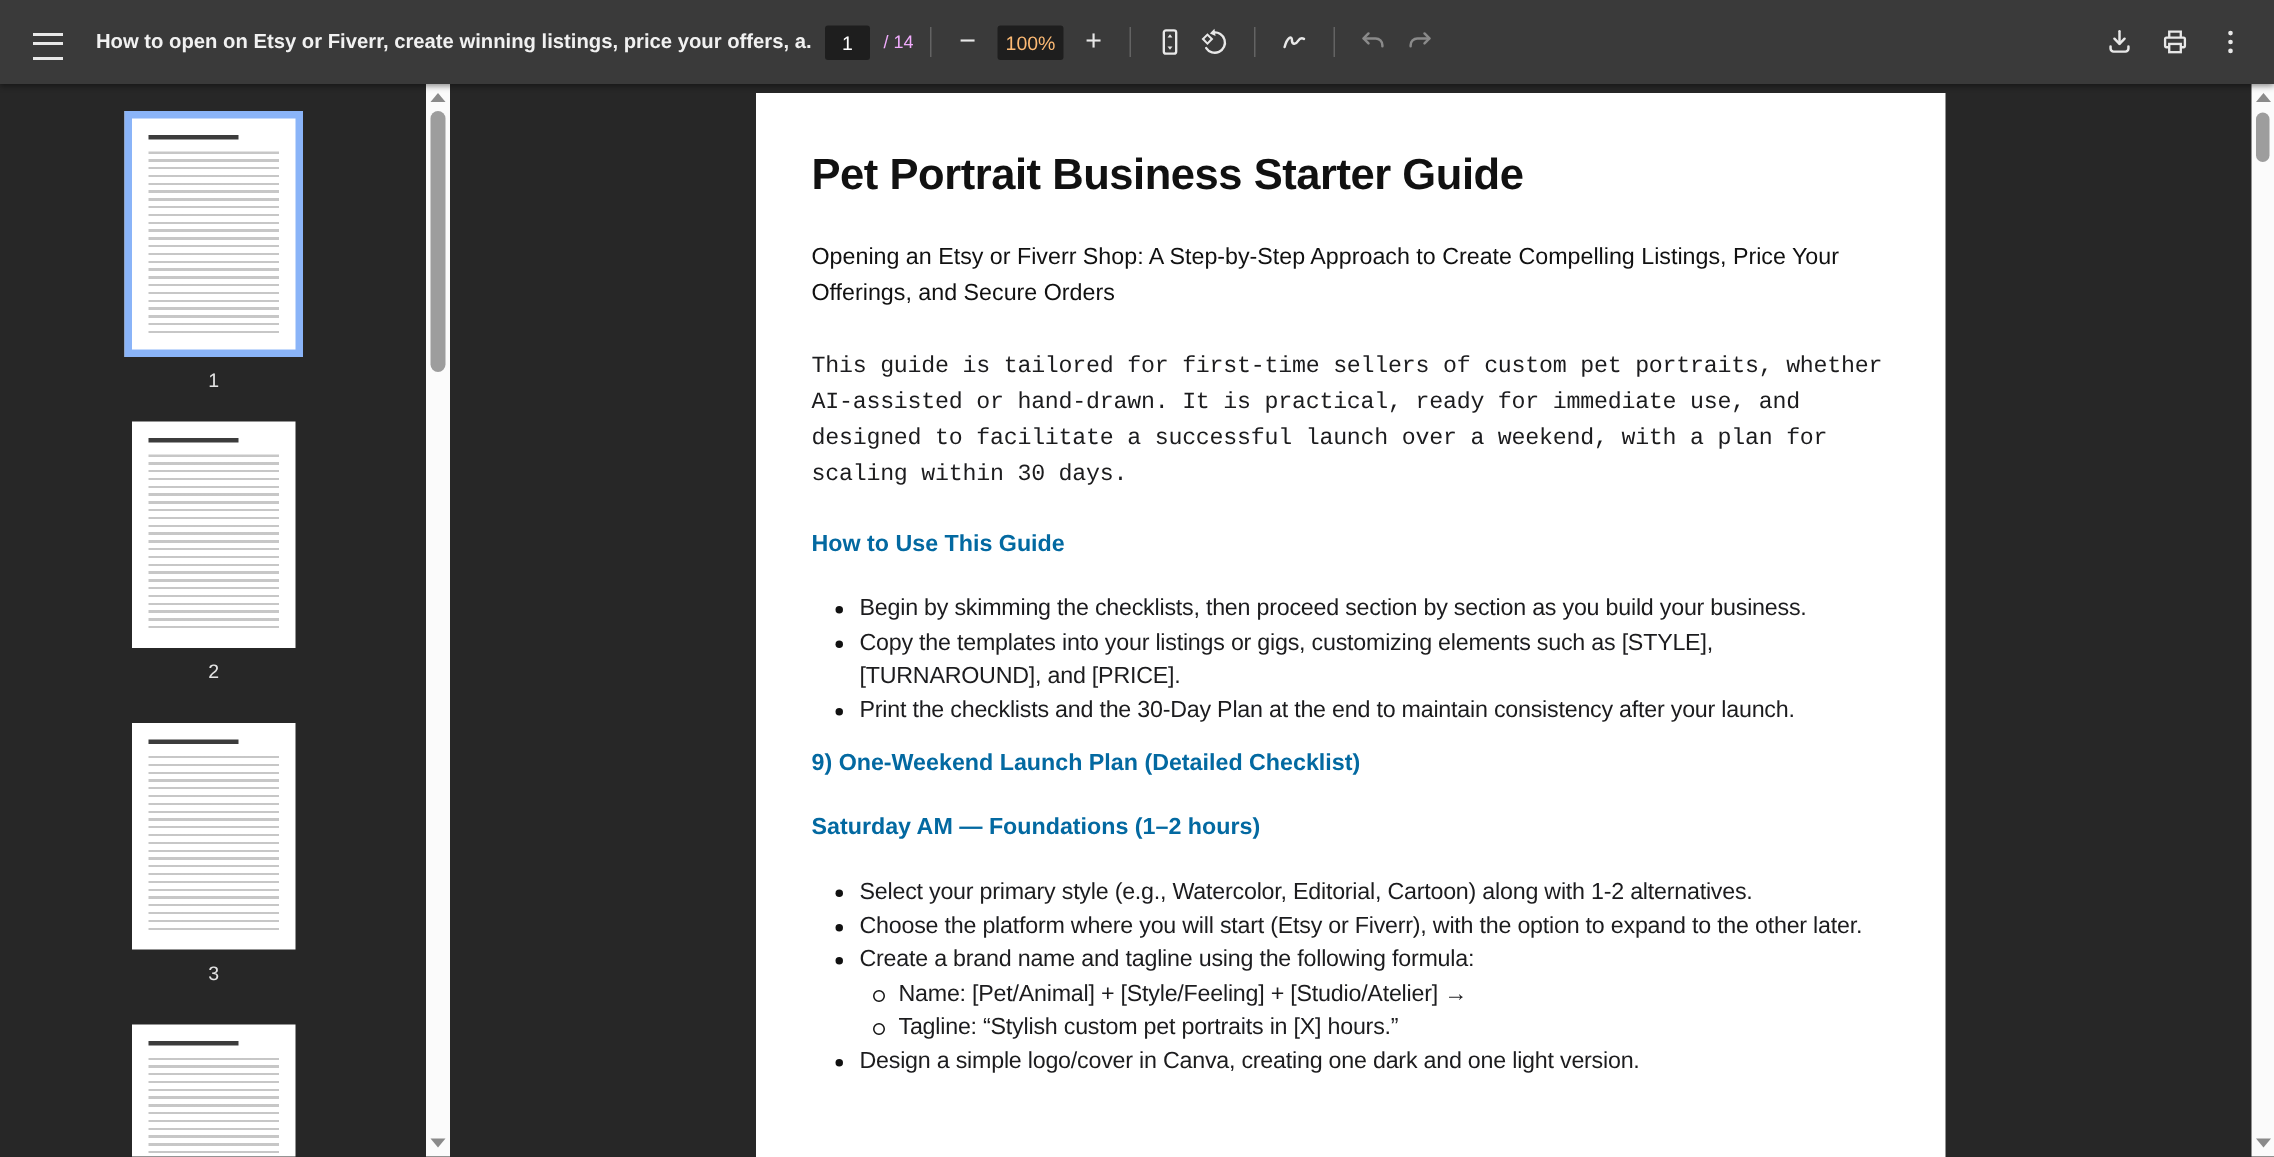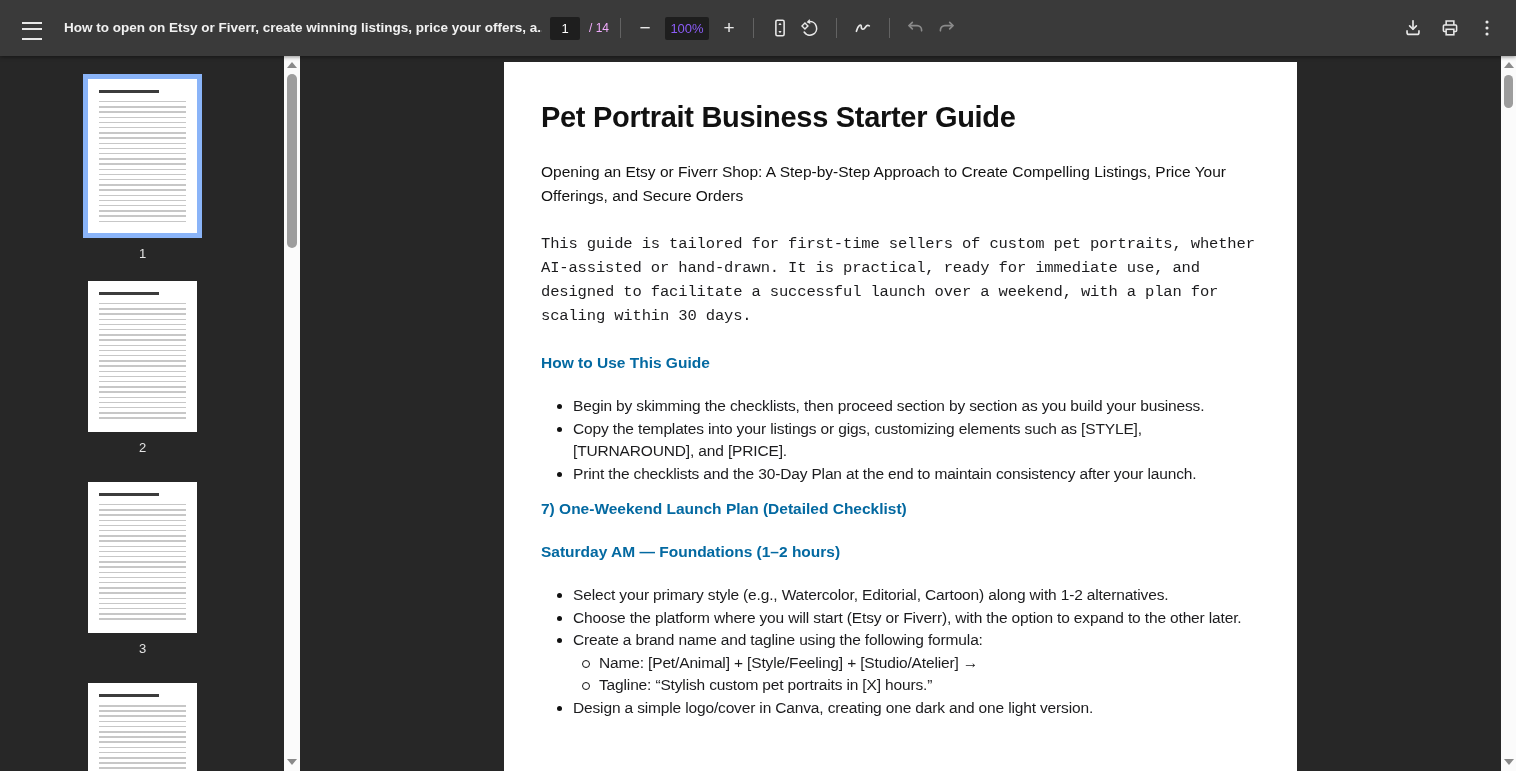--- a/index.html
+++ b/index.html
@@ -16,21 +16,21 @@
   .doc-title{position:absolute;left:64px;top:0;height:56px;line-height:56px;max-width:478px;
     font-size:13.5px;font-weight:700;color:#f1f1f1;white-space:nowrap;overflow:hidden;}
   .center-controls{position:absolute;left:550px;top:0;height:56px;display:flex;align-items:center;}
   .page-input{width:30px;height:23px;background:#1e1e1e;border:none;border-radius:2px;color:#fff;
     text-align:center;font-size:13px;font-family:"Liberation Sans",sans-serif;padding:0;}
   .page-total{font-size:12px;color:#f0abfc;margin-left:9px;white-space:nowrap;}
   .vsep{width:1px;height:20px;background:#636363;margin:0 11px;}
   .tb-btn{background:none;border:none;padding:0;width:30px;height:30px;display:flex;
     align-items:center;justify-content:center;cursor:pointer;color:#e8e8e8;}
   .zoom-out-btn,.zoom-in-btn{font-size:19px;color:#e8e8e8;width:26px;}
-  .zoom-box{width:44px;height:23px;background:#1e1e1e;border-radius:2px;color:#8b5cf6;font-size:13px;
+  .zoom-box{width:44px;height:23px;background:#1e1e1e;border-radius:2px;color:#fdba74;font-size:13px;
     display:flex;align-items:center;justify-content:center;margin:0 7px;}
   .right-controls{position:absolute;right:14px;top:13px;display:flex;align-items:center;gap:7px;}
   .icon{display:block;}
 
   
   .content{position:absolute;top:56px;left:0;width:1516px;height:715px;background:#272727;}
 
   
   .sidebar{position:absolute;left:0;top:0;width:284px;height:715px;overflow:hidden;}
   .thumb{position:absolute;left:83px;width:119px;display:flex;flex-direction:column;align-items:center;cursor:pointer;}
@@ -183,21 +183,21 @@
     <p class="subtitle">Opening an Etsy or Fiverr Shop: A Step-by-Step Approach to Create Compelling Listings, Price Your Offerings, and Secure Orders</p>
     <p class="intro">This guide is tailored for first-time sellers of custom pet portraits, whether AI-assisted or hand-drawn. It is practical, ready for immediate use, and designed to facilitate a successful launch over a weekend, with a plan for scaling within 30 days.</p>
 
     <p class="h3">How to Use This Guide</p>
     <ul class="l1">
       <li><span>Begin by skimming the checklists, then proceed section by section as you build your business.</span></li>
       <li><span>Copy the templates into your listings or gigs, customizing elements such as [STYLE], [TURNAROUND], and [PRICE].</span></li>
       <li><span>Print the checklists and the 30-Day Plan at the end to maintain consistency after your launch.</span></li>
     </ul>
 
-    <p class="h3 launch">7) One-Weekend Launch Plan (Detailed Checklist)</p>
+    <p class="h3 launch">9) One-Weekend Launch Plan (Detailed Checklist)</p>
     <p class="h3 saturday">Saturday AM — Foundations (1–2 hours)</p>
 
     <ul class="l1">
       <li><span>Select your primary style (e.g., Watercolor, Editorial, Cartoon) along with 1-2 alternatives.</span></li>
       <li><span>Choose the platform where you will start (Etsy or Fiverr), with the option to expand to the other later.</span></li>
       <li>
         <span>Create a brand name and tagline using the following formula:</span>
         <ul class="l2">
           <li>
             <span>Name: [Pet/Animal] + [Style/Feeling] + [Studio/Atelier] →</span>

